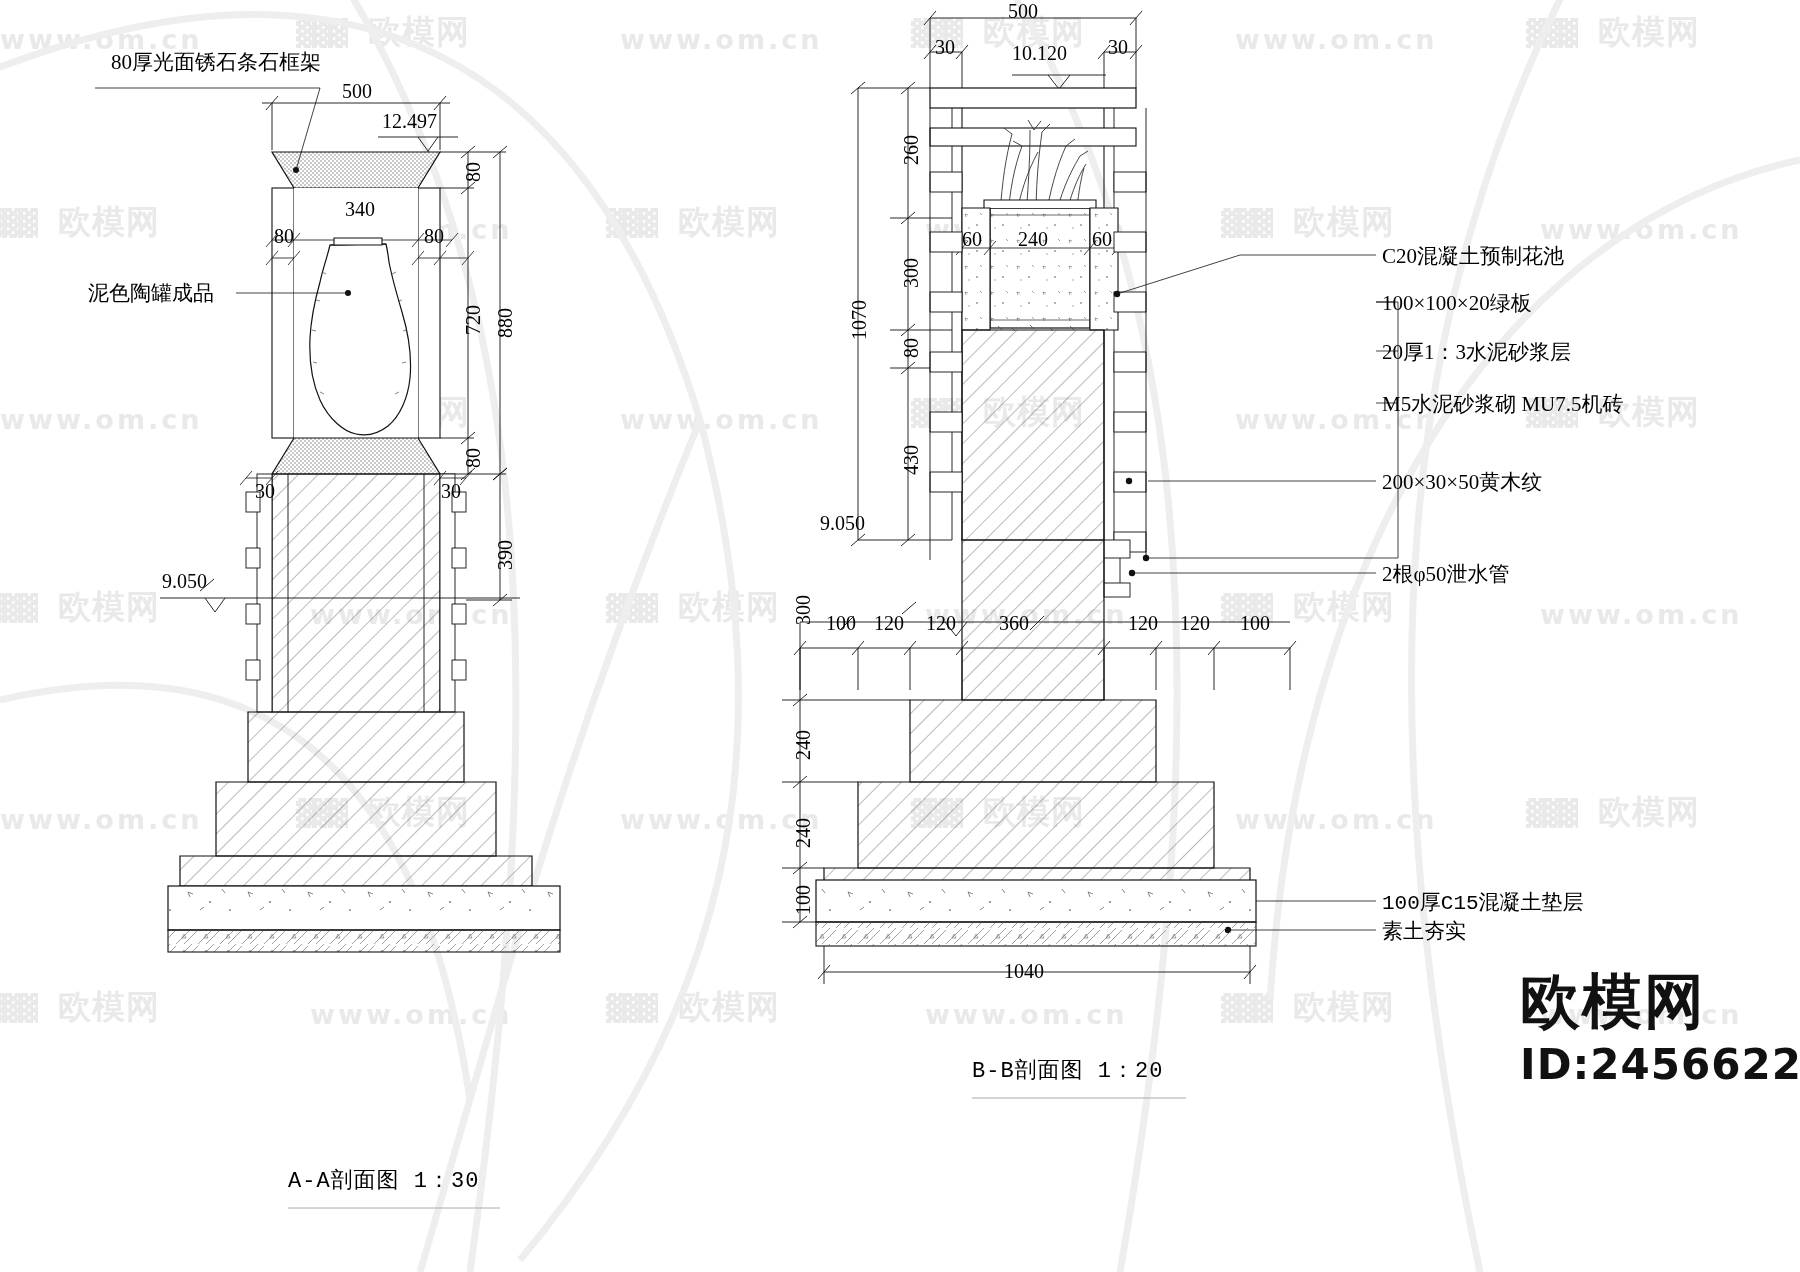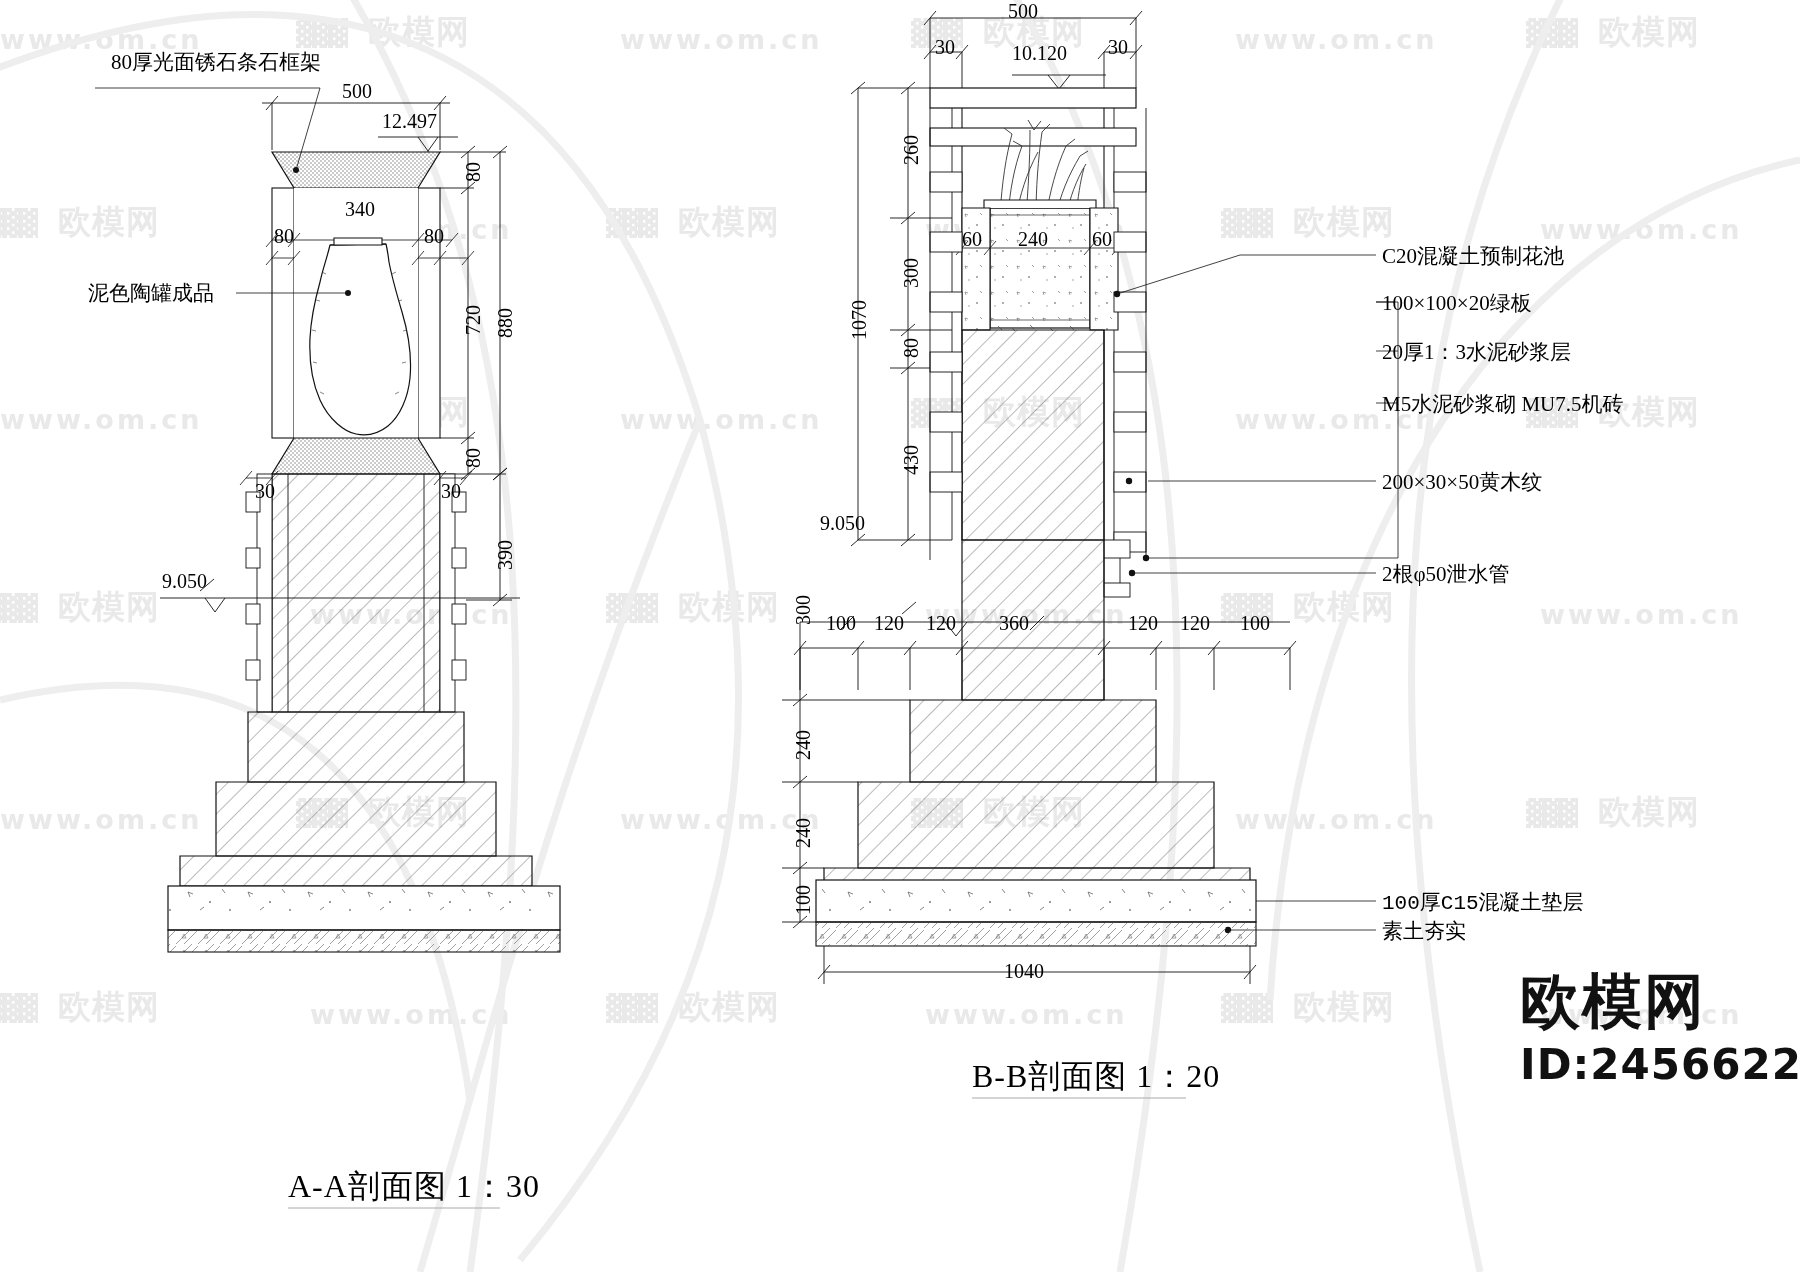--- a/index.html
+++ b/index.html
@@ -32,22 +32,22 @@
   }
   .dimv{
     position:absolute;white-space:nowrap;
     font-family:"Liberation Serif","DejaVu Serif",serif;
     font-size:20px;color:#000;
     transform-origin:left top;
     transform:rotate(-90deg);
   }
   .title{
     position:absolute;white-space:nowrap;
-    font-family:Liberation Serif, serif;
-    font-size:32px;color:#000;letter-spacing:1px;
+    font-family:Liberation Mono, monospace;
+    font-size:22px;color:#000;letter-spacing:1px;
   }
   .brand{
     position:absolute;
     font-family:"DejaVu Sans","Liberation Sans",sans-serif;
     font-weight:700;color:#111;white-space:nowrap;
   }
   .brand-name{font-size:60px;letter-spacing:2px;}
   .brand-id{font-size:42px;letter-spacing:1px;}
 </style>
 </head>

